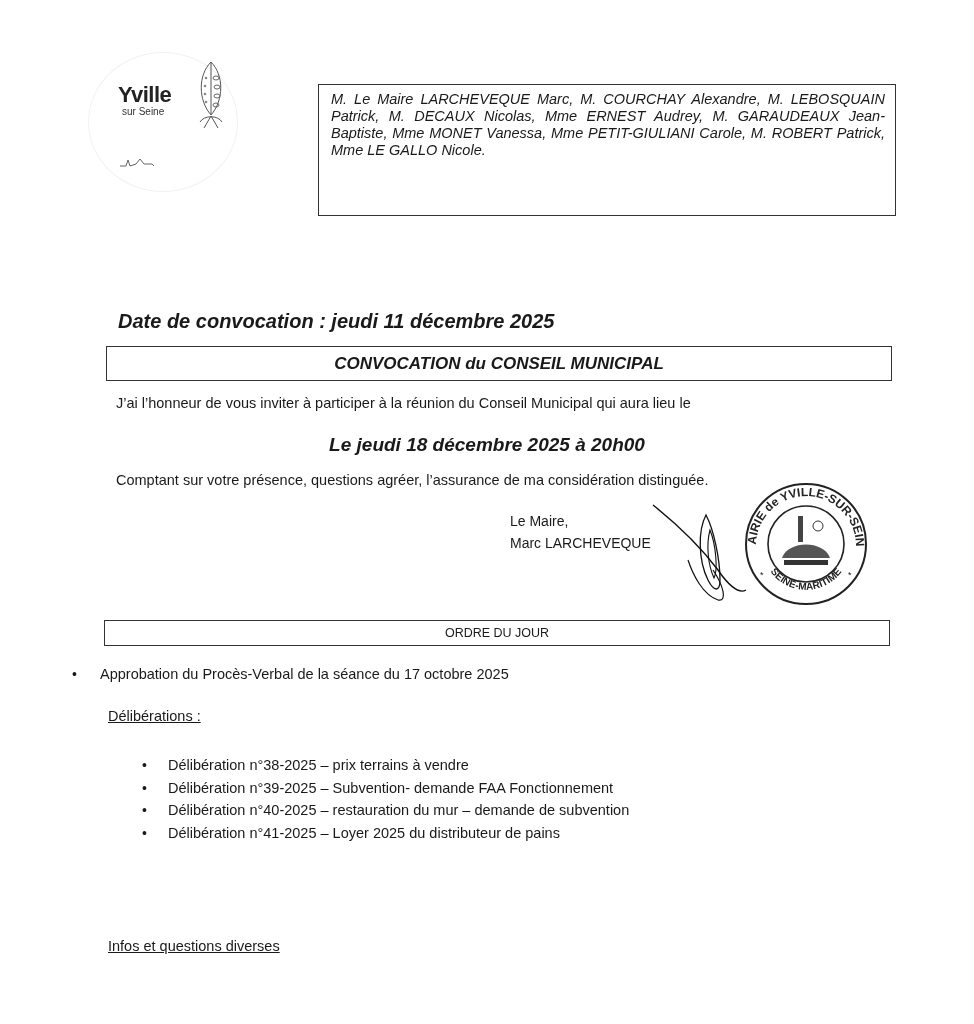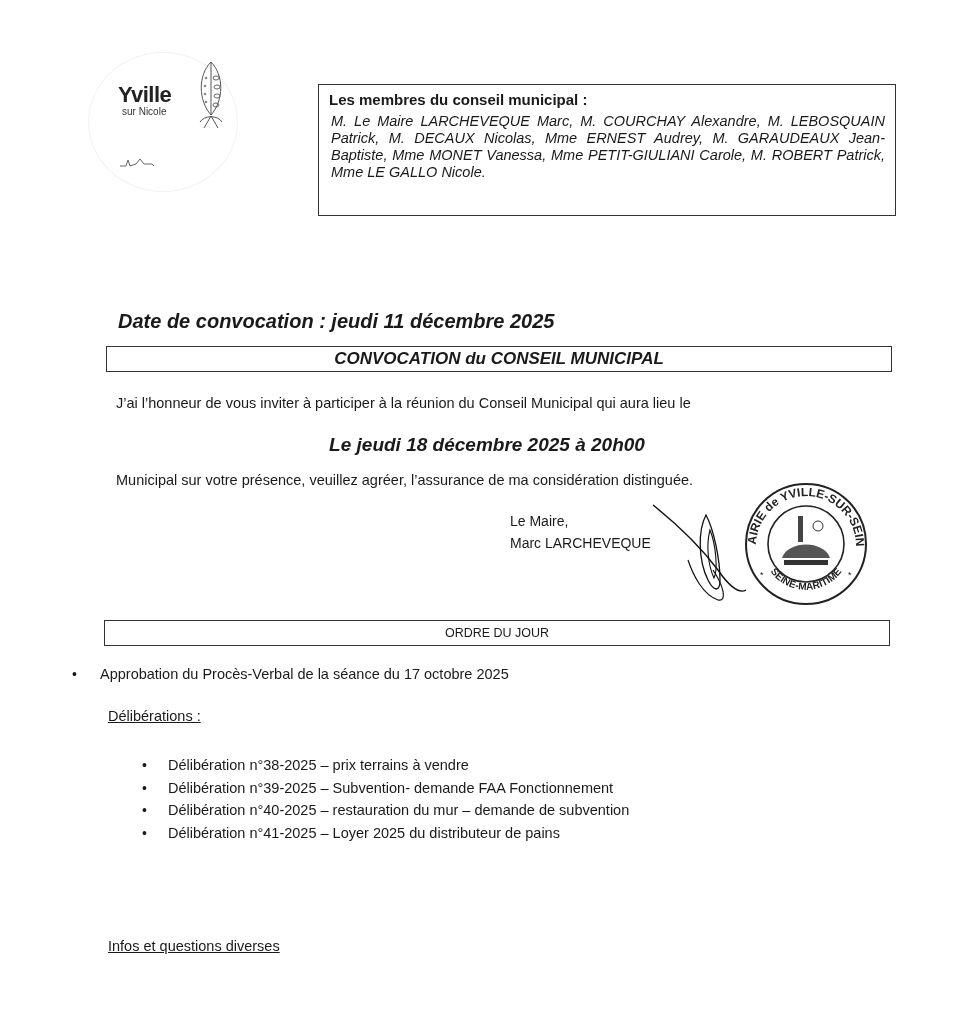--- a/index.html
+++ b/index.html
@@ -7,21 +7,21 @@
          font-family: "Liberation Sans", sans-serif; color: #1a1a1a; }
   .abs { position: absolute; }
   .logo { left: 88px; top: 52px; width: 150px; height: 140px; border-radius: 50%;
           box-shadow: inset 0 0 0 1px #f2f2f2; }
   .logo-title { left: 30px; top: 30px; font-size: 22px; font-weight: bold; letter-spacing: -0.5px; color: #222; }
   .logo-sub { left: 34px; top: 54px; font-size: 10px; color: #333; }
   .members-box { left: 318px; top: 84px; width: 578px; height: 132px; border: 1.3px solid #333; box-sizing: border-box; padding: 6px 10px; }
   .members-title { font-size: 15px; font-weight: bold; margin-bottom: 5px; }
   .members-text { font-size: 14.5px; font-style: italic; line-height: 17px; text-align: justify; padding-left: 2px; }
   .date-line { left: 118px; top: 310px; font-size: 20px; font-style: italic; font-weight: bold; }
-  .conv-box { left: 106px; top: 346px; width: 786px; height: 26px; border: 1.3px solid #333; box-sizing: border-box;
+  .conv-box { left: 106px; top: 346px; width: 786px; height: 35px; border: 1.3px solid #333; box-sizing: border-box;
               display: flex; align-items: center; justify-content: center; font-size: 17px; font-weight: bold; font-style: italic; }
   .invite { left: 116px; top: 395px; font-size: 14.5px; }
   .meeting-date { left: 0; width: 974px; top: 434px; text-align: center; font-size: 19px; font-weight: bold; font-style: italic; }
   .closing { left: 116px; top: 472px; font-size: 14.5px; }
   .sign-title { left: 510px; top: 510px; width: 150px; text-align: left; font-size: 14px; line-height: 22px; }
   .signature { left: 648px; top: 500px; }
   .stamp { left: 738px; top: 478px; }
   .ordre-box { left: 104px; top: 620px; width: 786px; height: 26px; border: 1.2px solid #333; box-sizing: border-box;
                display: flex; align-items: center; justify-content: center; font-size: 12.5px; }
   .agenda-item { left: 72px; top: 666px; font-size: 14.5px; display: flex; }
@@ -30,21 +30,21 @@
   .delib-list { left: 142px; top: 754px; font-size: 14.5px; line-height: 22.5px; }
   .delib-list .row { display: flex; }
   .delib-list .bullet { width: 26px; }
   .infos { left: 108px; top: 938px; font-size: 14.5px; text-decoration: underline; }
 </style>
 </head>
 <body>
 
 <div class="abs logo">
   <div class="abs logo-title">Yville</div>
-  <div class="abs logo-sub">sur Nicole</div>
+  <div class="abs logo-sub">sur Seine</div>
   <svg class="abs" style="left:108px;top:8px" width="30" height="70" viewBox="0 0 30 70">
     <path d="M15 2 C2 15 2 40 15 55 C28 40 28 15 15 2 Z" fill="none" stroke="#555" stroke-width="1"></path>
     <path d="M15 2 L15 55" stroke="#555" stroke-width="1"></path>
     <g fill="#888">
         <circle cx="10" cy="18" r="1.3"></circle>
         <circle cx="9" cy="26" r="1.3"></circle>
         <circle cx="9" cy="34" r="1.3"></circle>
         <circle cx="10" cy="42" r="1.3"></circle>
       </g>
     <g fill="none" stroke="#666">
@@ -54,31 +54,30 @@
         <ellipse cx="20" cy="45" rx="3" ry="2"></ellipse>
       </g>
     <path d="M4 62 C8 55 22 55 26 62 M8 68 L15 56 L22 68" fill="none" stroke="#555" stroke-width="1"></path>
   </svg>
   <svg class="abs" style="left:30px;top:104px" width="40" height="12" viewBox="0 0 40 12">
     <path d="M2 10 L8 10 L10 4 L12 10 L18 8 L22 3 L26 8 L34 8 L36 10" fill="none" stroke="#666" stroke-width="1"></path>
   </svg>
 </div>
 
 <div class="abs members-box">
-  <div class="members-title">Les membres du conseil municipal :</div>
   <div class="members-text">M. Le Maire LARCHEVEQUE Marc, M. COURCHAY Alexandre, M. LEBOSQUAIN Patrick, M. DECAUX Nicolas, Mme ERNEST Audrey, M. GARAUDEAUX Jean-Baptiste, Mme MONET Vanessa, Mme PETIT-GIULIANI Carole, M. ROBERT Patrick, Mme LE GALLO Nicole.</div>
 </div>
 
 <div class="abs date-line">Date de convocation : jeudi 11 décembre 2025</div>
 <div class="abs conv-box">
   <span>CONVOCATION du CONSEIL MUNICIPAL</span>
 </div>
 <div class="abs invite">J’ai l’honneur de vous inviter à participer à la réunion du Conseil Municipal qui aura lieu le</div>
 <div class="abs meeting-date">Le jeudi 18 décembre 2025 à 20h00</div>
-<div class="abs closing">Municipal sur votre présence, veuillez agréer, l’assurance de ma considération distinguée.</div>
+<div class="abs closing">Comptant sur votre présence, questions agréer, l’assurance de ma considération distinguée.</div>
 
 <div class="abs sign-title">
   <div>Le Maire,</div>
   <div>Marc LARCHEVEQUE</div>
 </div>
 <svg class="abs signature" width="100" height="105" viewBox="0 0 100 105">
   <path d="M5 5 C30 25 55 50 70 70 C78 82 90 95 98 90" fill="none" stroke="#111" stroke-width="1.4"></path>
   <path d="M58 15 C50 30 50 60 60 80 C66 92 72 92 72 80 C72 60 66 30 58 15 Z" fill="none" stroke="#111" stroke-width="1.3"></path>
   <path d="M62 30 C58 45 60 65 66 78 C70 70 68 45 62 30 Z" fill="none" stroke="#111" stroke-width="1.1"></path>
   <path d="M40 60 C45 75 55 95 70 100 C80 102 75 85 65 70" fill="none" stroke="#111" stroke-width="1.2"></path>

